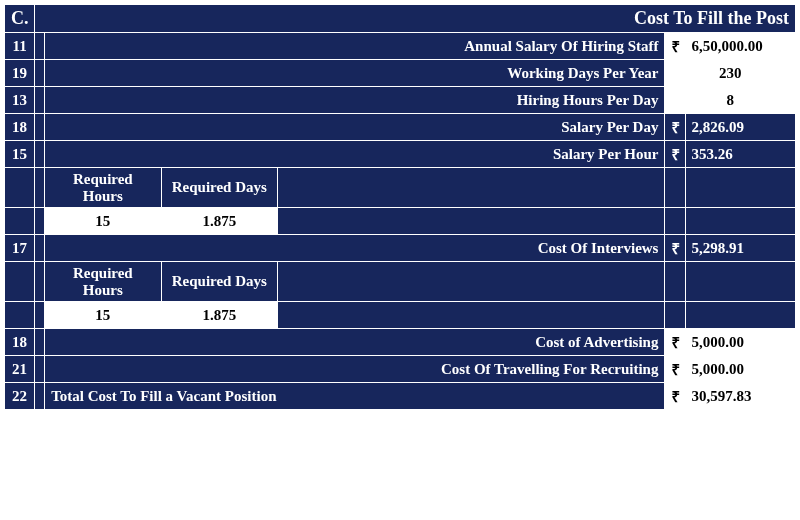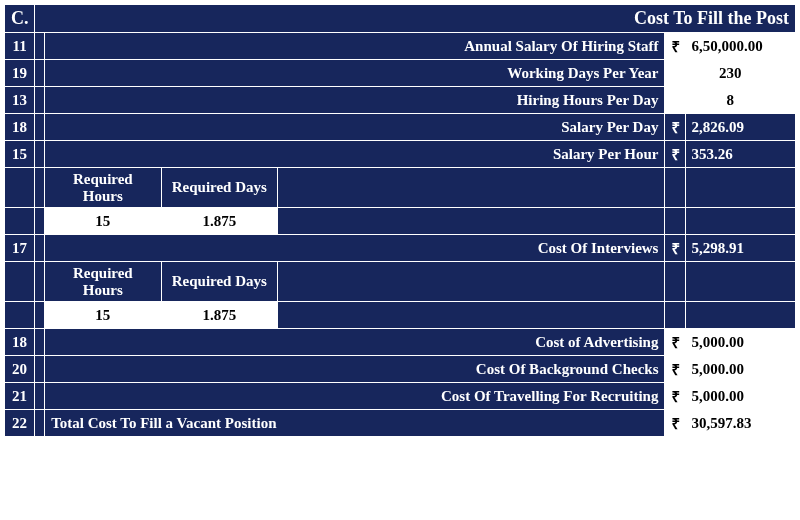--- a/index.html
+++ b/index.html
@@ -149,27 +149,20 @@
 
   <tr>
     <td class="navy bold center">18</td>
     <td class="navy"></td>
     <td class="navy rowlabel left" colspan="3">Cost of Advertising</td>
     <td class="white numcell center">₹</td>
     <td class="white numcell right">5,000.00</td>
   </tr>
 
 
-  <tr>
-    <td class="navy bold center">20</td>
-    <td class="navy"></td>
-    <td class="navy rowlabel left" colspan="3">Cost Of Background Checks</td>
-    <td class="white numcell center">₹</td>
-    <td class="white numcell right">5,000.00</td>
-  </tr>
 
   <tr>
     <td class="navy bold center">21</td>
     <td class="navy"></td>
     <td class="navy rowlabel left" colspan="3">Cost Of Travelling For Recruiting</td>
     <td class="white numcell center">₹</td>
     <td class="white numcell right">5,000.00</td>
   </tr>
 
   <tr>

